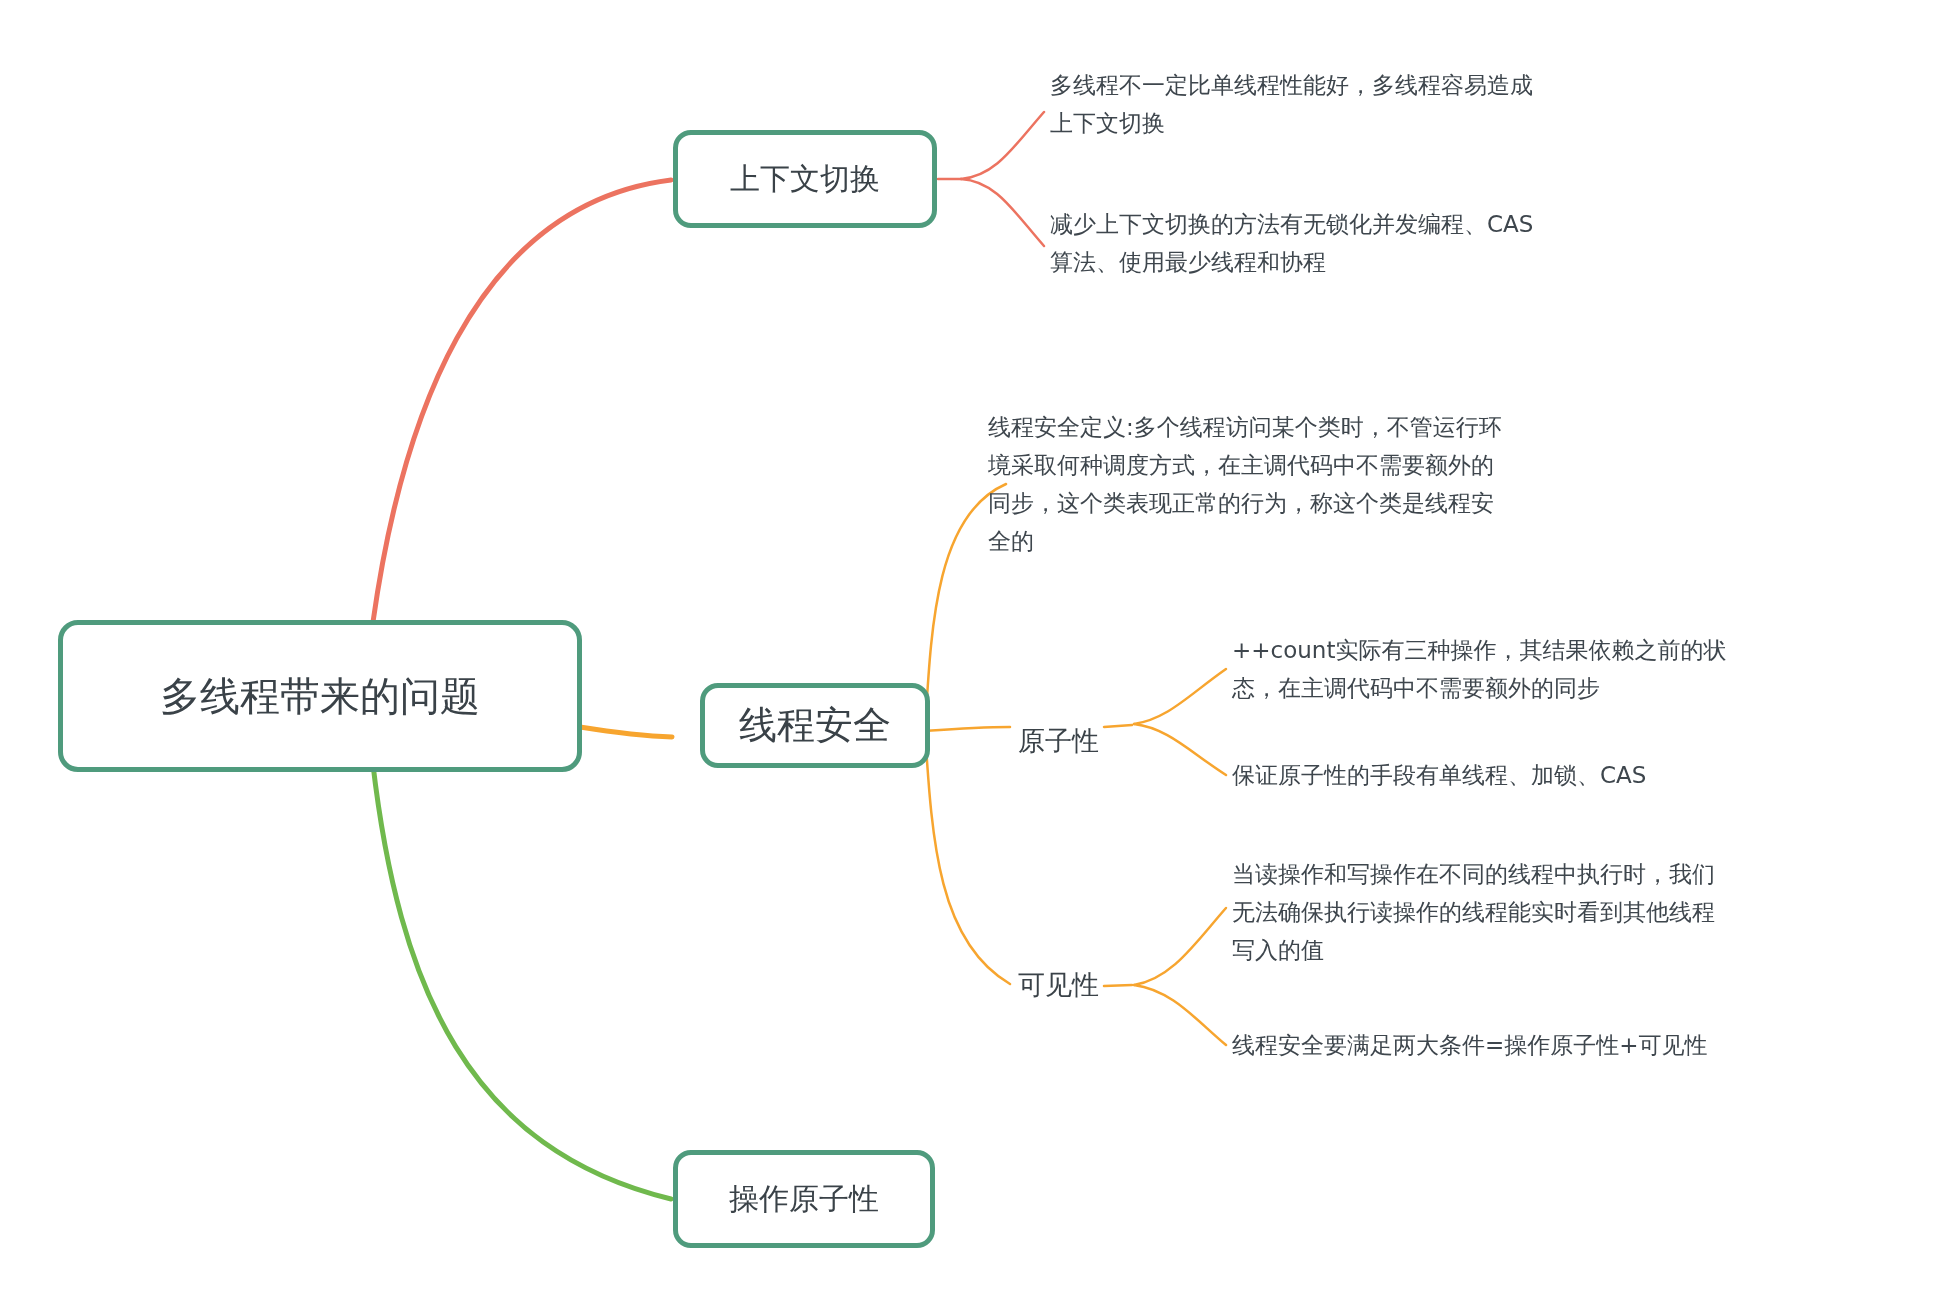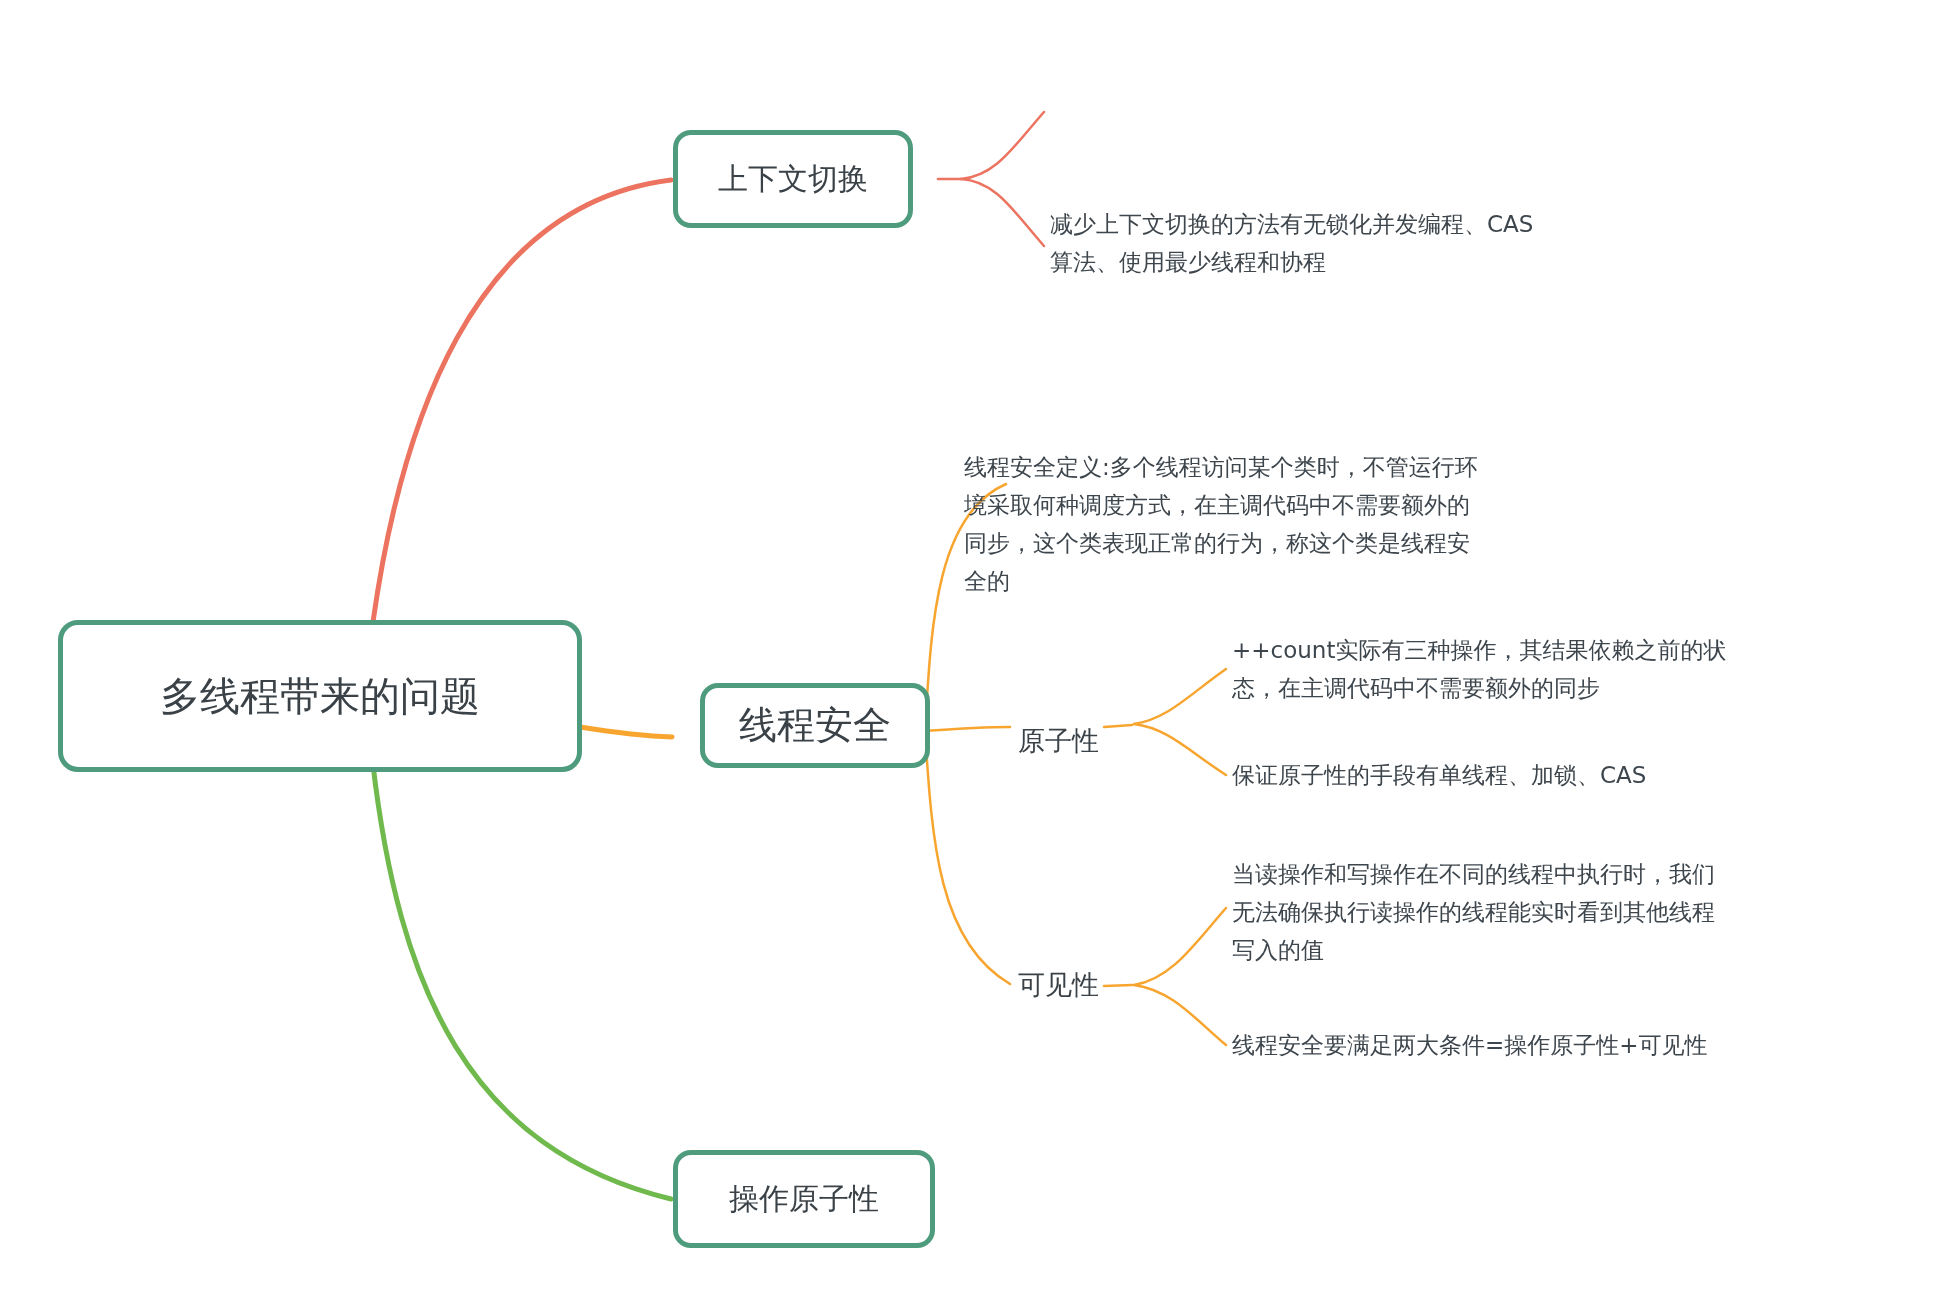--- a/index.html
+++ b/index.html
@@ -9,33 +9,33 @@
   }
   #canvas{position:absolute;left:0;top:0;width:1936px;height:1300px;}
   svg.links{position:absolute;left:0;top:0;pointer-events:none;}
   .node{
     position:absolute;box-sizing:border-box;background:#ffffff;
     border:5px solid #4F9B7D;border-radius:18px;
     display:flex;align-items:center;justify-content:center;
     color:#3A4248;z-index:2;cursor:default;
   }
   .node-root{left:58px;top:620px;width:524px;height:152px;font-size:40px;border-radius:20px;}
-  .node-cs{left:673px;top:130px;width:240px;height:98px;font-size:30px;}
+  .node-cs{left:673px;top:130px;width:264px;height:98px;font-size:30px;}
   .node-ts{left:700px;top:683px;width:230px;height:85px;font-size:38px;}
   .node-lv{left:673px;top:1150px;width:262px;height:98px;font-size:30px;}
   .topic{
     position:absolute;font-size:23px;line-height:38px;color:#3E464D;z-index:2;
     overflow-wrap:break-word;
   }
   .sublabel{
     position:absolute;font-size:27px;line-height:34px;color:#3A4248;z-index:2;white-space:nowrap;
   }
   .t-cs1{left:1050px;top:66px;width:500px;}
   .t-cs2{left:1050px;top:205px;width:500px;}
-  .t-def{left:964px;top:408px;width:515px;margin-top:40px;}
+  .t-def{left:988px;top:408px;width:515px;}
   .lbl-atomicity{left:1018px;top:712px;margin-top:12px;}
   .t-at1{left:1232px;top:631px;width:505px;}
   .t-at2{left:1232px;top:756px;width:720px;}
   .lbl-visibility{left:1018px;top:968px;}
   .t-vi1{left:1232px;top:855px;width:505px;}
   .t-vi2{left:1232px;top:1026px;width:720px;}
 </style>
 </head>
 <body>
 
@@ -78,20 +78,21 @@
   </div>
 
   <div class="node node-ts">
     <span>线程安全</span>
   </div>
 
   <div class="node node-lv">
     <span>操作原子性</span>
   </div>
 
+  <div class="topic t-cs1">多线程不一定比单线程性能好，多线程容易造成上下文切换</div>
   <div class="topic t-cs2">减少上下文切换的方法有无锁化并发编程、CAS算法、使用最少线程和协程</div>
 
   <div class="topic t-def">线程安全定义:多个线程访问某个类时，不管运行环境采取何种调度方式，在主调代码中不需要额外的同步，这个类表现正常的行为，称这个类是线程安全的</div>
 
   <div class="sublabel lbl-atomicity">原子性</div>
   <div class="topic t-at1">++count实际有三种操作，其结果依赖之前的状态，在主调代码中不需要额外的同步</div>
   <div class="topic t-at2">保证原子性的手段有单线程、加锁、CAS</div>
 
   <div class="sublabel lbl-visibility">可见性</div>
   <div class="topic t-vi1">当读操作和写操作在不同的线程中执行时，我们无法确保执行读操作的线程能实时看到其他线程写入的值</div>

